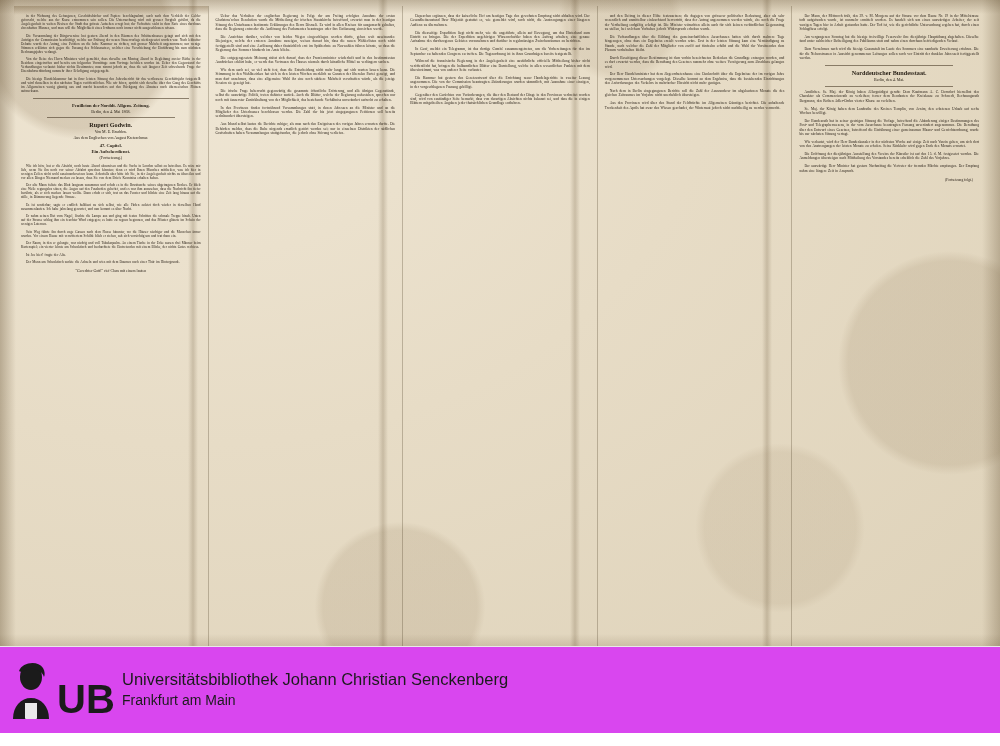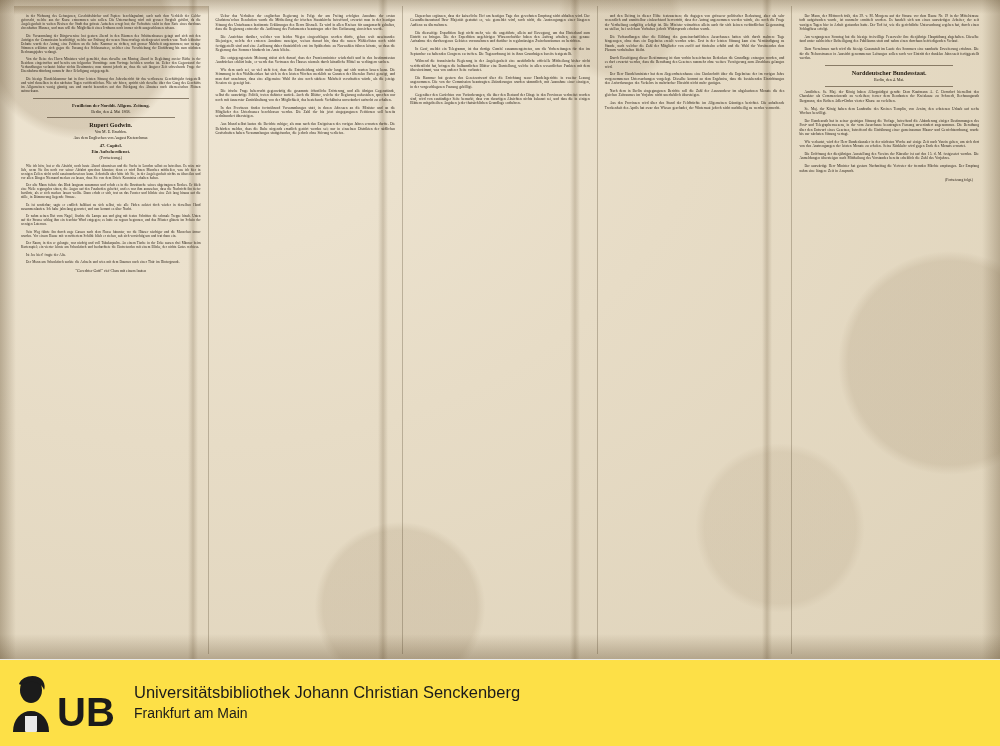--- a/index.html
+++ b/index.html
@@ -99,36 +99,35 @@
   .quote{font-size:3.9px;line-height:5px;text-align:center;color:#2a2118;}
 
   
   .torn{
     position:absolute;left:0;top:0;width:100%;height:9px;
     background:linear-gradient(180deg,rgba(120,95,60,.35),rgba(120,95,60,0));
   }
 
   
   .footer{
-    position:absolute;left:0;bottom:0;width:1000px;height:86px;
-    background:#fde047;
+    position:absolute;left:0;bottom:13px;width:1000px;height:86px;
+    background:#d946ef;
     display:flex;align-items:center;
     border-top:1px solid #e8e8e8;
   }
   .logo{
     width:118px;height:86px;display:flex;align-items:center;justify-content:center;
     color:#1b1b1b;
   }
   .logo svg{display:block;}
   .footer-text{
     display:flex;flex-direction:column;justify-content:center;
     font-family:"Liberation Sans", sans-serif;
     color:#1b1b1b;
     padding-left:4px;
-    margin-left:12px;
   }
   .footer-text .l1{font-size:16.5px;line-height:21px;}
   .footer-text .l2{font-size:14px;line-height:21px;}
 </style>
 </head>
 <body>
 
 <div class="page">
 
   <div class="scan">

